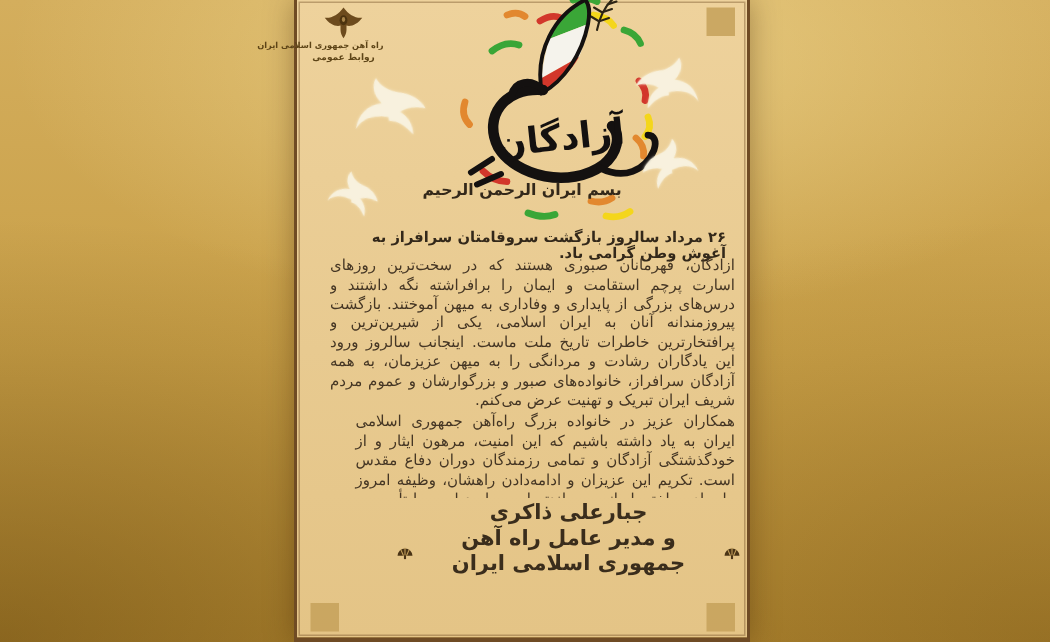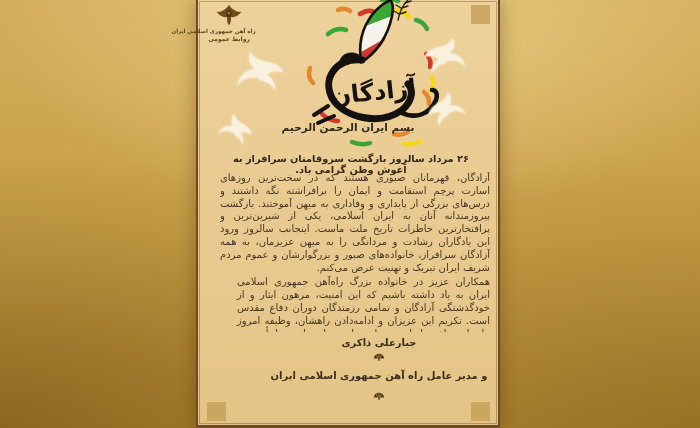--- a/index.html
+++ b/index.html
@@ -44,35 +44,35 @@
   .dove-1{left:36px;top:50px;width:52px;height:46px;transform:rotate(-8deg);}
   .dove-2{left:224px;top:36px;width:46px;height:42px;transform:scaleX(-1) rotate(-6deg);}
   .dove-3{left:228px;top:92px;width:40px;height:36px;transform:scaleX(-1) rotate(10deg);}
   .dove-4{left:20px;top:114px;width:36px;height:32px;transform:rotate(10deg);}
 
   .bismillah{
     position:absolute;top:121px;left:0;right:0;text-align:center;
     font-weight:bold;font-size:10.5px;color:#33281a;direction:rtl;
   }
   .headline{
-    position:absolute;top:153px;left:20px;right:14px;text-align:center;direction:rtl;
+    position:absolute;top:153px;left:20px;right:14px;text-align:right;direction:rtl;
     font-weight:bold;font-size:9.8px;color:#33281a;
   }
   .body-text{
     position:absolute;top:172px;left:22px;right:8px;height:160px;overflow:hidden;
     direction:rtl;text-align:justify;font-size:10px;line-height:12.8px;color:#453624;
   }
   .body-text p{margin:0;}
   .body-text p + p{margin-top:2px;margin-left:17px;}
 
   .signature{
     position:absolute;top:334px;left:66px;width:230px;text-align:center;direction:rtl;
-    font-size:10px;font-weight:bold;color:#3a2d1c;line-height:17px;
+    font-size:14px;font-weight:bold;color:#3a2d1c;line-height:17px;
   }
-  .sig-row{display:flex;align-items:center;justify-content:center;gap:6px;flex-direction:column;}
+  .sig-row{display:flex;align-items:center;justify-content:center;gap:6px;}
   .ornament{display:inline-block;line-height:0;}
 </style>
 </head>
 <body>
 
 <div class="stage">
 
   <div class="page">
     <div class="inner-line"></div>
     <div class="sq tr"></div>

